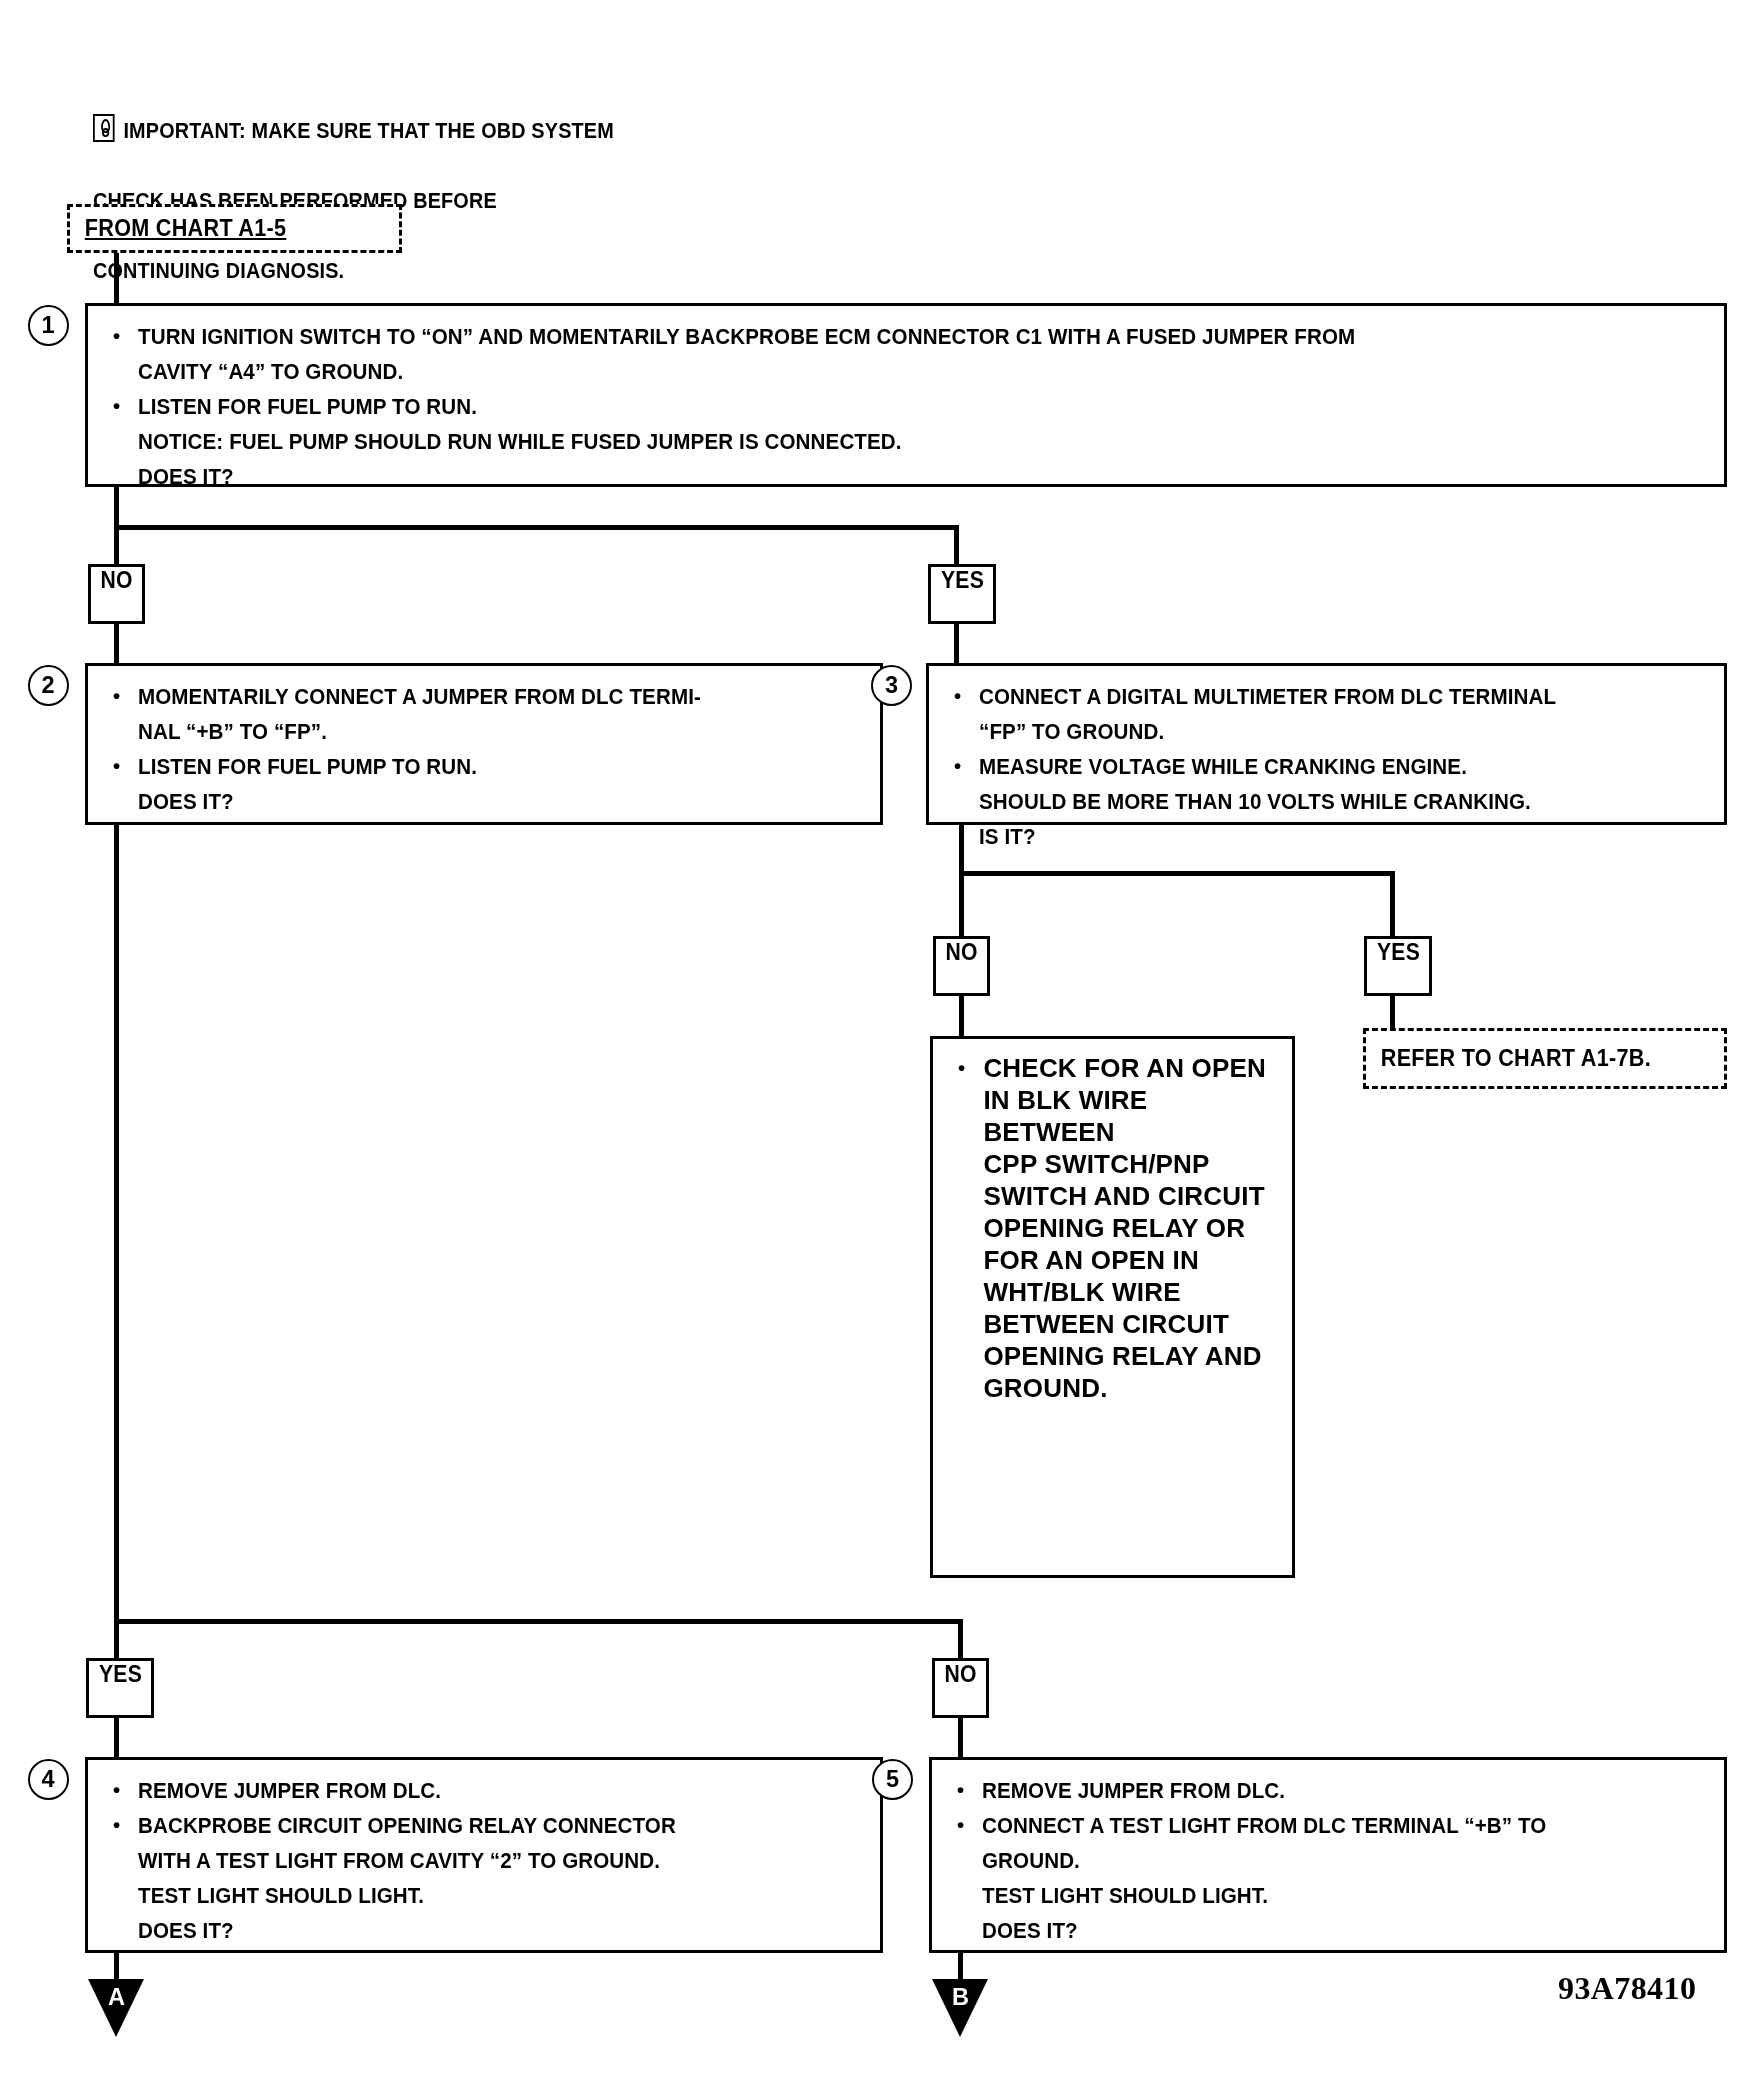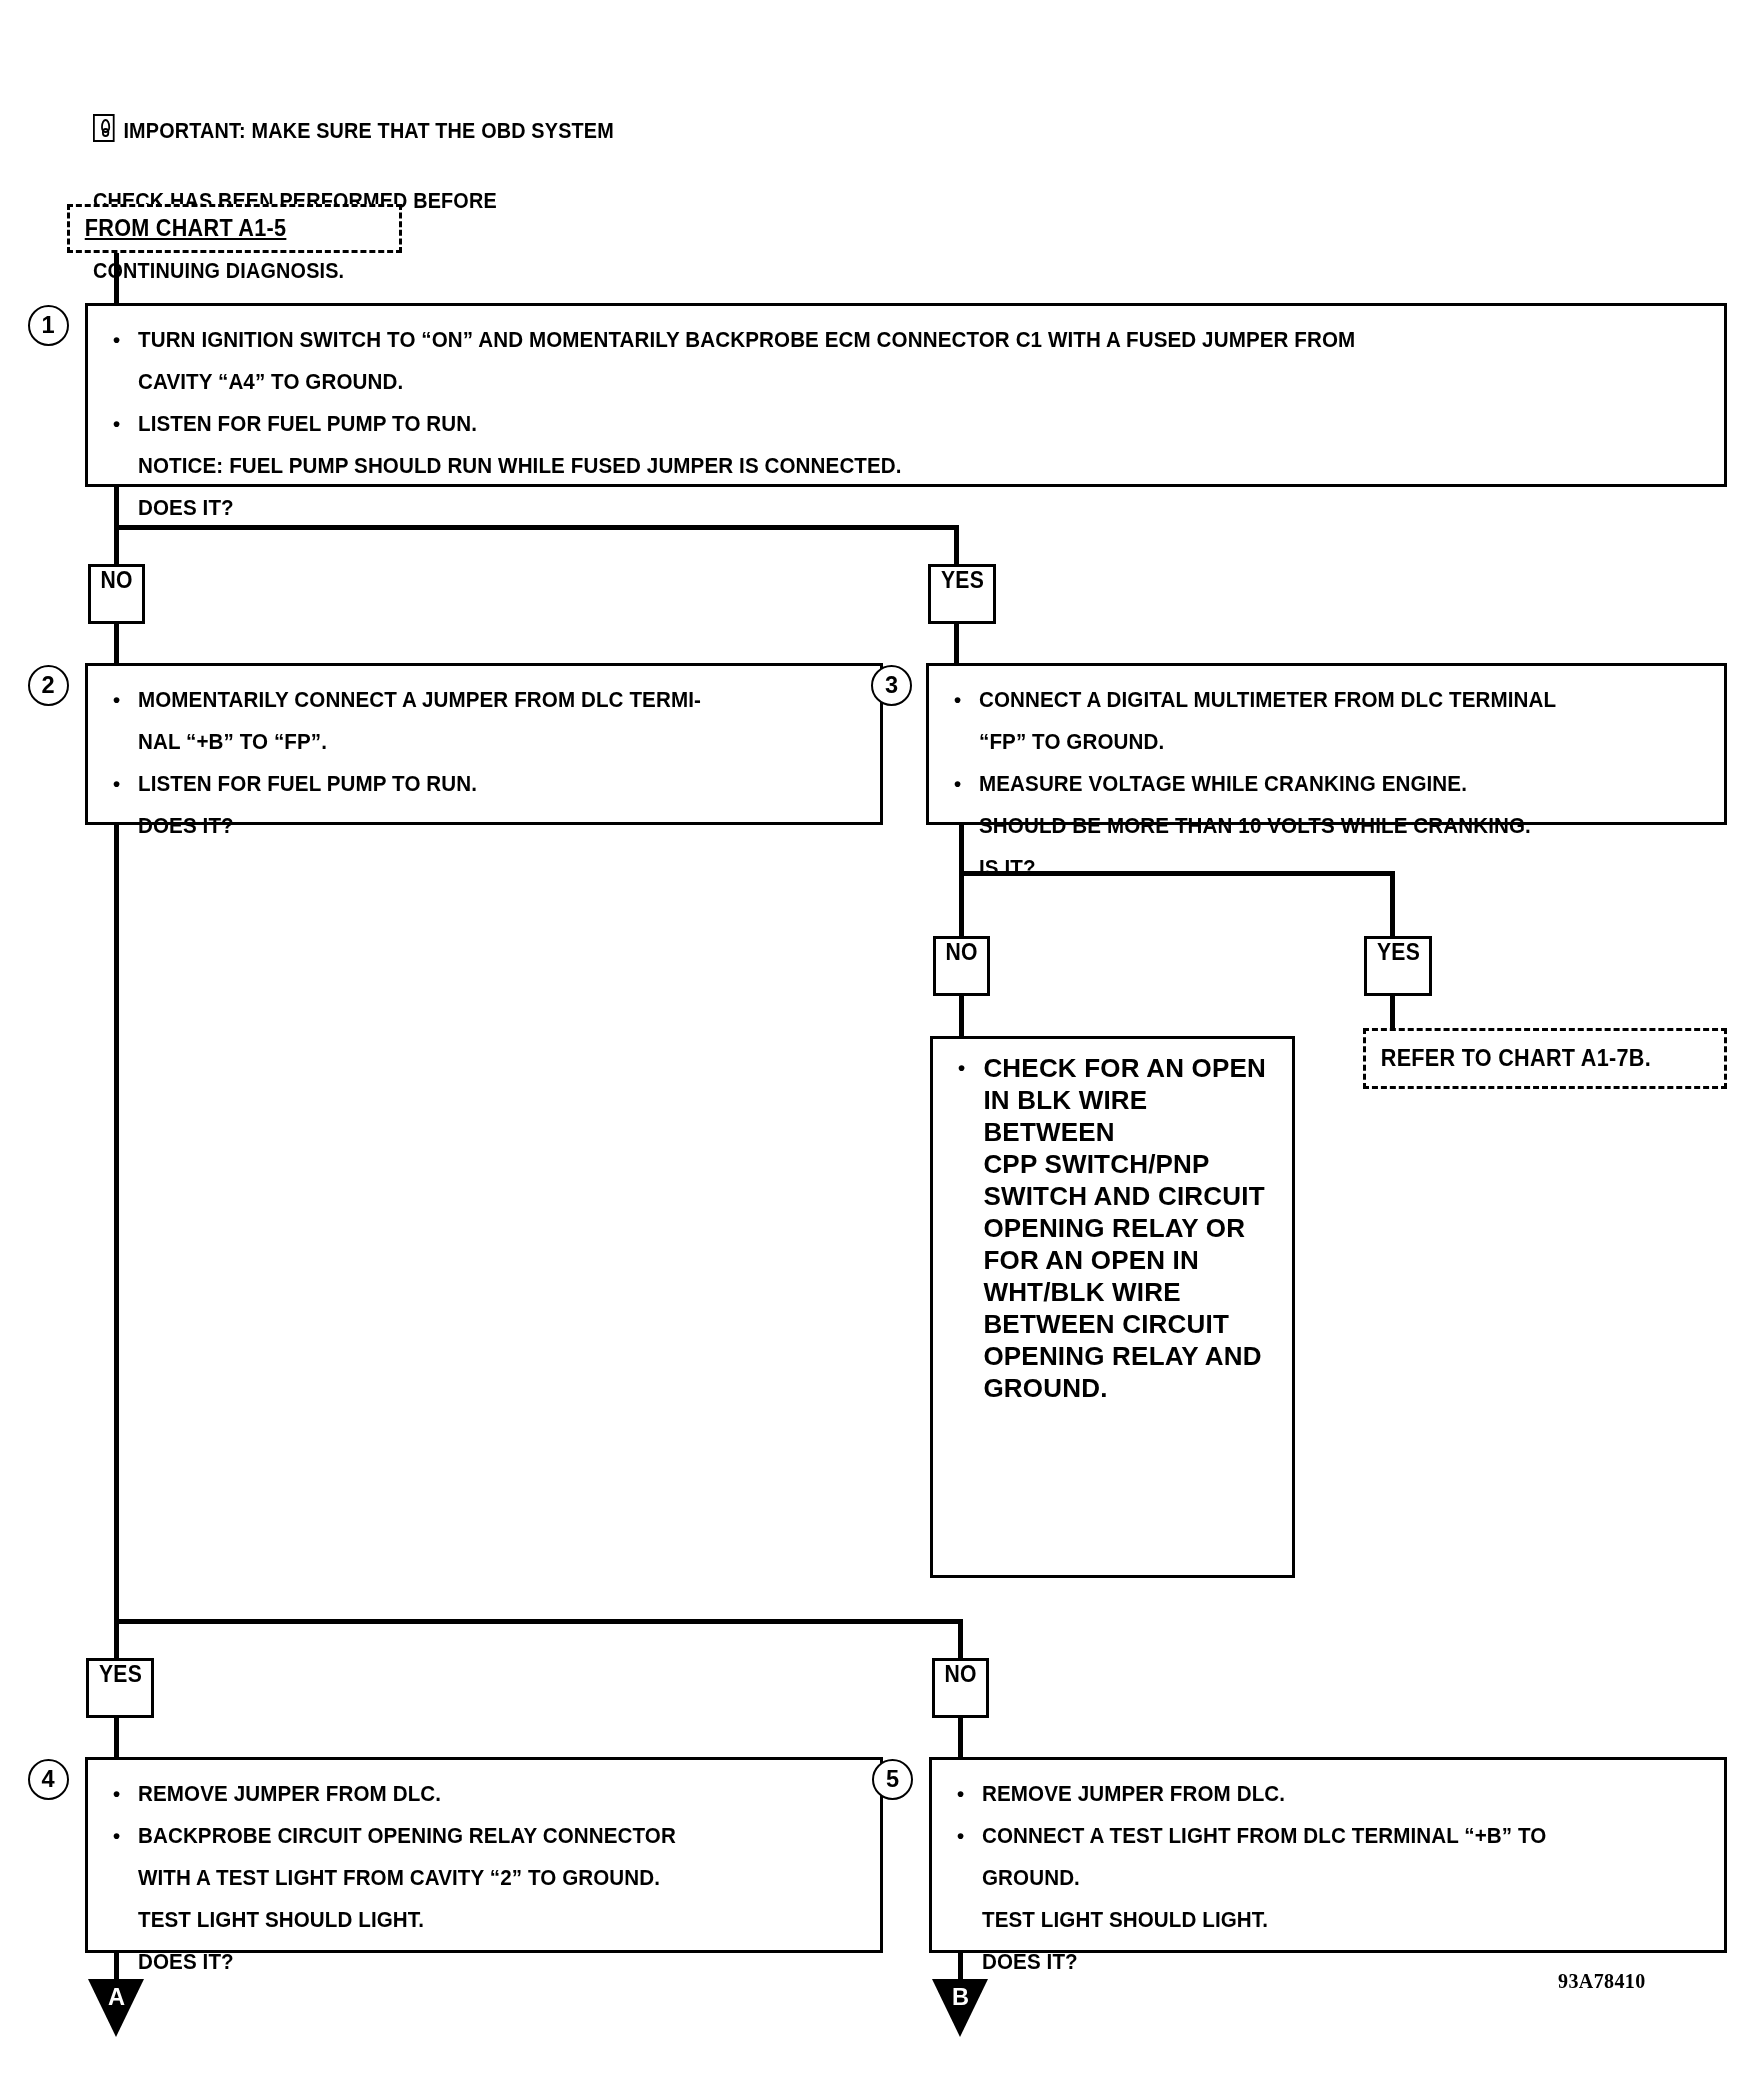--- a/index.html
+++ b/index.html
@@ -97,21 +97,21 @@
   .step-box ul {
     margin: 0;
     padding: 0;
     list-style: none;
   }
   .step-box li {
     position: relative;
     padding-left: 30px;
     font-size: 22.4px;
     font-weight: bold;
-    line-height: 42px;
+    line-height: 35px;
     letter-spacing: 0.1px;
     white-space: pre-line;
   }
   .step-box li::before {
     content: "\2022";
     position: absolute;
     left: 4.7px;
     top: 0;
     font-size: 20.4px;
   }
@@ -179,21 +179,21 @@
     text-align: center;
     color: #fff;
     font-size: 23.6px;
     font-weight: bold;
   }
 
   
   .partno {
     font-family: "Liberation Serif", serif;
     font-weight: bold;
-    font-size: 20px;
+    font-size: 32px;
     letter-spacing: 0.4px;
   }
 </style>
 </head>
 <body>
 
 <div id="page">
 
   <div class="abs notice">
     <span class="notice-line">

